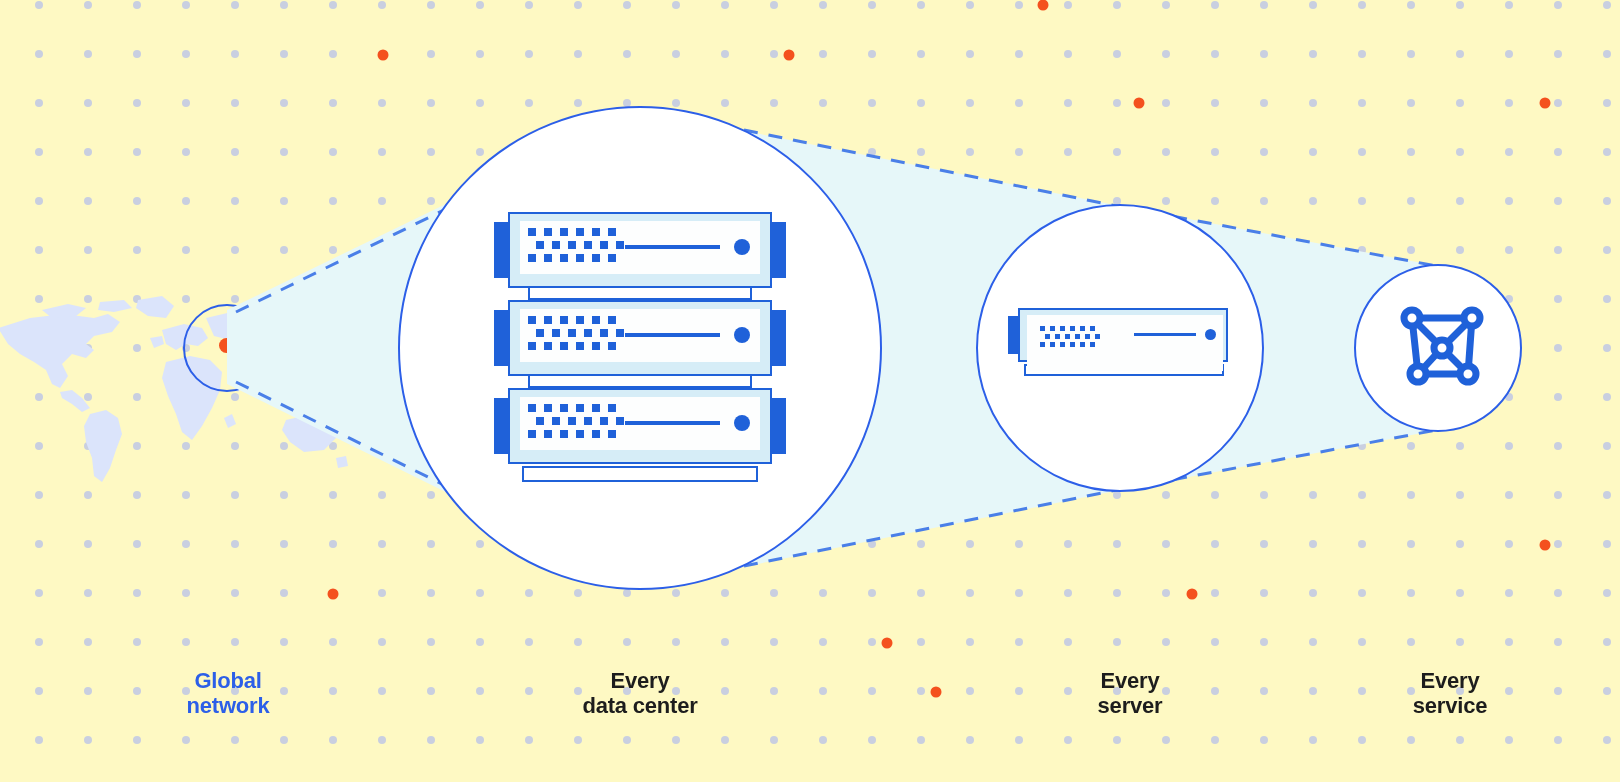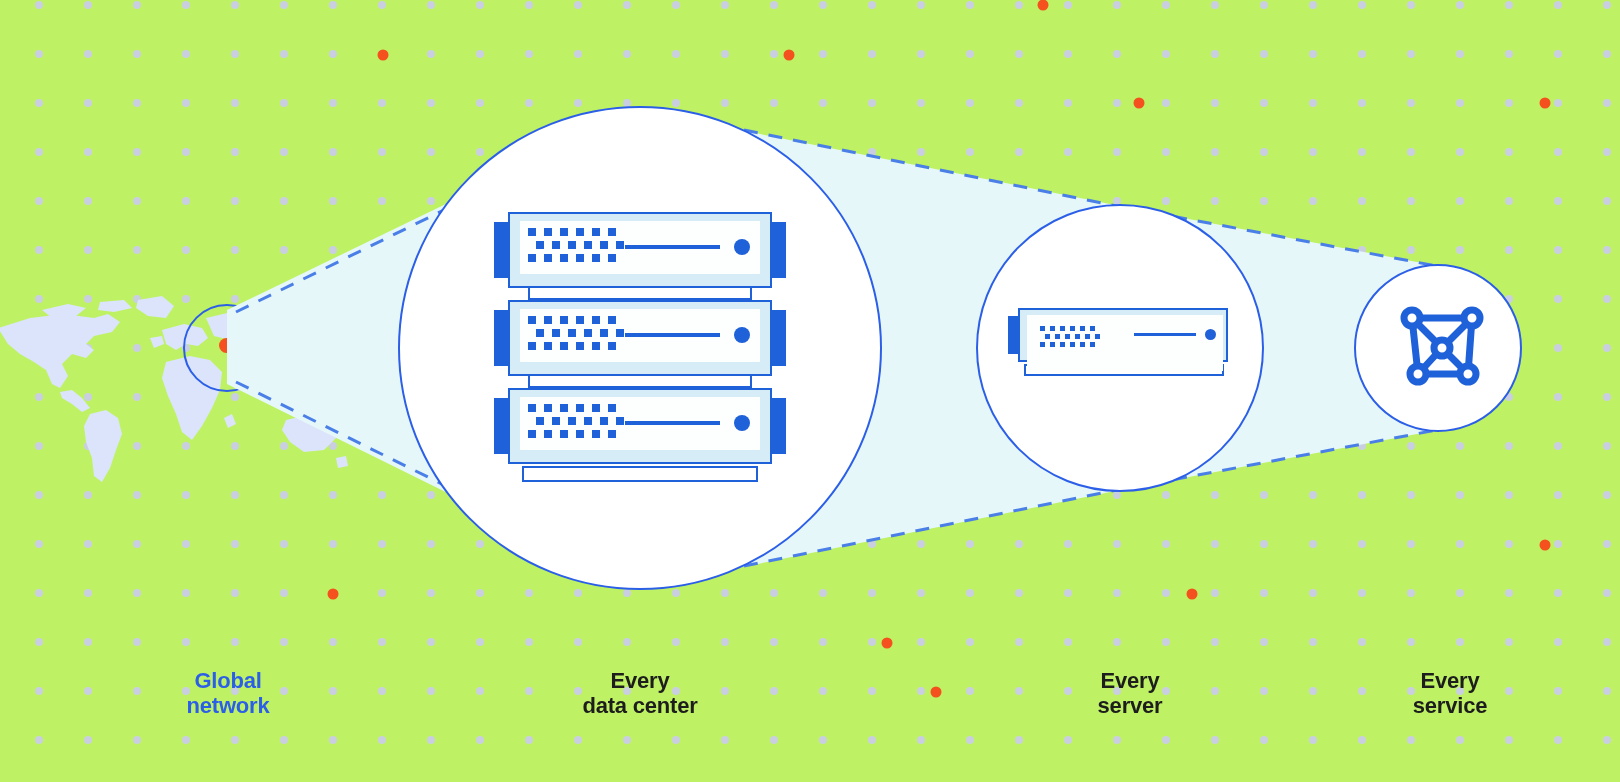--- a/index.html
+++ b/index.html
@@ -5,21 +5,21 @@
   * { box-sizing: border-box; margin: 0; padding: 0; }
   html, body {
     width: 1620px; height: 782px;
     background: #ffffff;
     font-family: "Liberation Sans", sans-serif;
     overflow: hidden;
   }
   #stage {
     position: relative;
     width: 1620px; height: 782px;
-    background: #bef264;
+    background: #fef9c3;
     overflow: hidden;
   }
   
   .layer { position: absolute; left: 0; top: 0; width: 1620px; height: 782px; }
   #dotgrid  { z-index: 1; }
   #mapwrap  { z-index: 2; }
   #funnels  { z-index: 3; }
   #stages   { z-index: 4; }
   #labels   { z-index: 6; }
 

